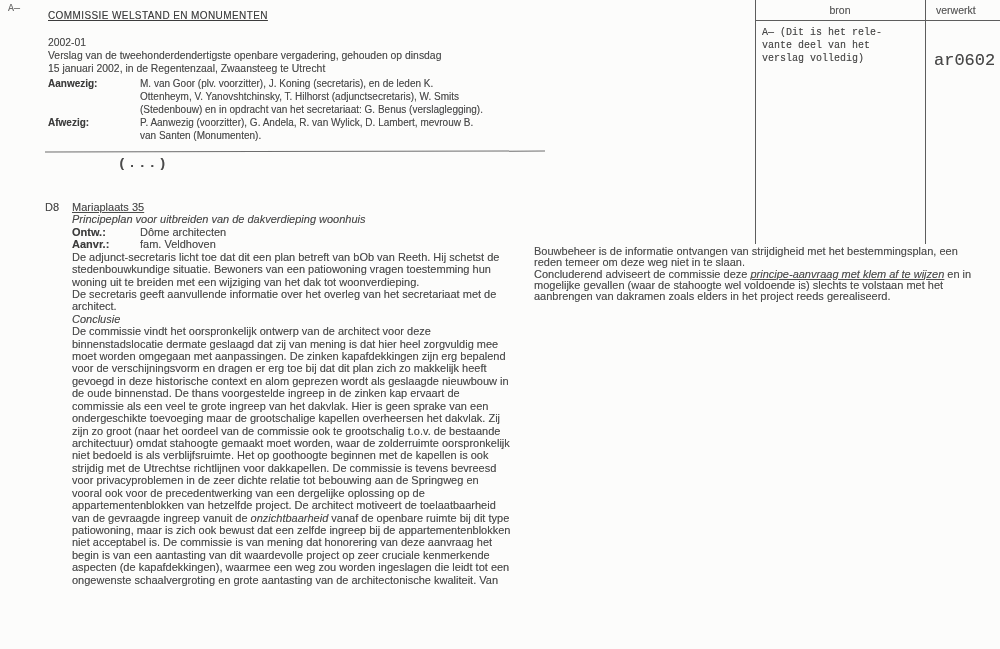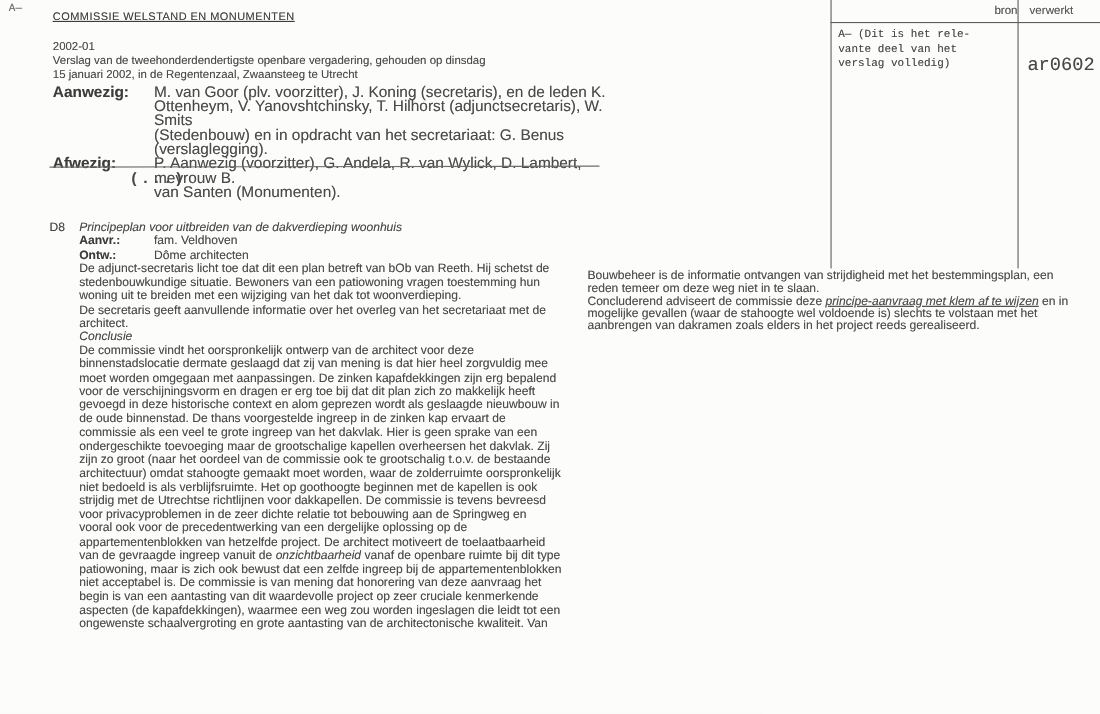--- a/index.html
+++ b/index.html
@@ -18,21 +18,21 @@
   
   .corner-marker { position:absolute; left:8px; top:3px; font-size:10px; color:#6f6f6f; }
 
   
   .doc-header { position:absolute; left:48px; top:9px; width:520px; font-size:10.4px; line-height:13px; }
   .doc-title { font-size:10px; letter-spacing:0.4px; color:#3c3c3c; text-decoration:underline; }
   .doc-edition { margin-top:14px; }
   .doc-subtitle { }
 
   
-  .attendance { position:absolute; left:48px; top:77px; width:512px; font-size:14px; line-height:13px; }
+  .attendance { position:absolute; left:48px; top:77px; width:512px; font-size:10px; line-height:13px; }
   .att-row { display:flex; }
   .att-label { width:92px; flex:0 0 92px; font-weight:bold; color:#3c3c3c; }
   .att-value { flex:1; }
 
   
   .rule { position:absolute; left:45px; top:151px; width:500px; height:1px; background:#6d6d6d; transform:rotate(-0.1deg); }
   .omission { position:absolute; left:118px; top:156px; font-size:13.5px; font-weight:600; letter-spacing:2px; color:#4a4a4a; }
 
   
   .agenda { position:absolute; left:45px; top:201px; width:495px; font-size:11px; line-height:12.42px; }
@@ -45,21 +45,21 @@
 
   
   .continuation { position:absolute; left:534px; top:246px; width:462px; font-size:11px; line-height:11.3px; color:#4c4c4c; }
 
   
   .reg-table { position:absolute; left:0; top:0; width:1000px; height:250px; pointer-events:none; }
   .vline { position:absolute; top:0; width:1px; height:244px; background:#5d5d5d; }
   .vline-left { left:755px; }
   .vline-mid { left:925px; }
   .hline { position:absolute; left:755px; top:20px; width:245px; height:1px; background:#5d5d5d; }
-  .th-bron { position:absolute; left:755px; top:4px; width:170px; text-align:right; font-size:10.5px; color:#585858; }
+  .th-bron { position:absolute; left:755px; top:4px; width:170px; text-align:center; font-size:10.5px; color:#585858; }
   .th-verwerkt { position:absolute; left:936px; top:4px; font-size:10.5px; color:#585858; }
   .reg-note { position:absolute; left:762px; top:26px; font-size:10px; line-height:13px; color:#474747; }
   .reg-code { position:absolute; left:934px; top:51px; font-size:17px; color:#474747; }
 </style>
 </head>
 <body>
 
 <div class="canvas">
 
   <div class="corner-marker mono">A—</div>
@@ -86,28 +86,29 @@
   </div>
 
   <div class="rule"></div>
 
   <div class="omission mono">(...)</div>
 
   <div class="agenda">
     <div class="agenda-grid">
       <div class="agenda-code">D8</div>
       <div class="agenda-body">
+        <div class="u">Mariaplaats 35</div>
         <div class="i">Principeplan voor uitbreiden van de dakverdieping woonhuis</div>
+        <div class="field-row">
+          <span class="field-label">Ontw.:</span>
+          <span>Dôme architecten</span>
+        </div>
         <div class="field-row">
           <span class="field-label">Aanvr.:</span>
           <span>fam. Veldhoven</span>
-        </div>
-        <div class="field-row">
-          <span class="field-label">Ontw.:</span>
-          <span>Dôme architecten</span>
         </div>
         <div class="para prew">De adjunct-secretaris licht toe dat dit een plan betreft van bOb van Reeth. Hij schetst de
 stedenbouwkundige situatie. Bewoners van een patiowoning vragen toestemming hun
 woning uit te breiden met een wijziging van het dak tot woonverdieping.
 De secretaris geeft aanvullende informatie over het overleg van het secretariaat met de
 architect.</div>
         <div class="i">Conclusie</div>
         <div class="para prew"><span>De commissie vindt het oorspronkelijk ontwerp van de architect voor deze
 binnenstadslocatie dermate geslaagd dat zij van mening is dat hier heel zorgvuldig mee
 moet worden omgegaan met aanpassingen. De zinken kapafdekkingen zijn erg bepalend

